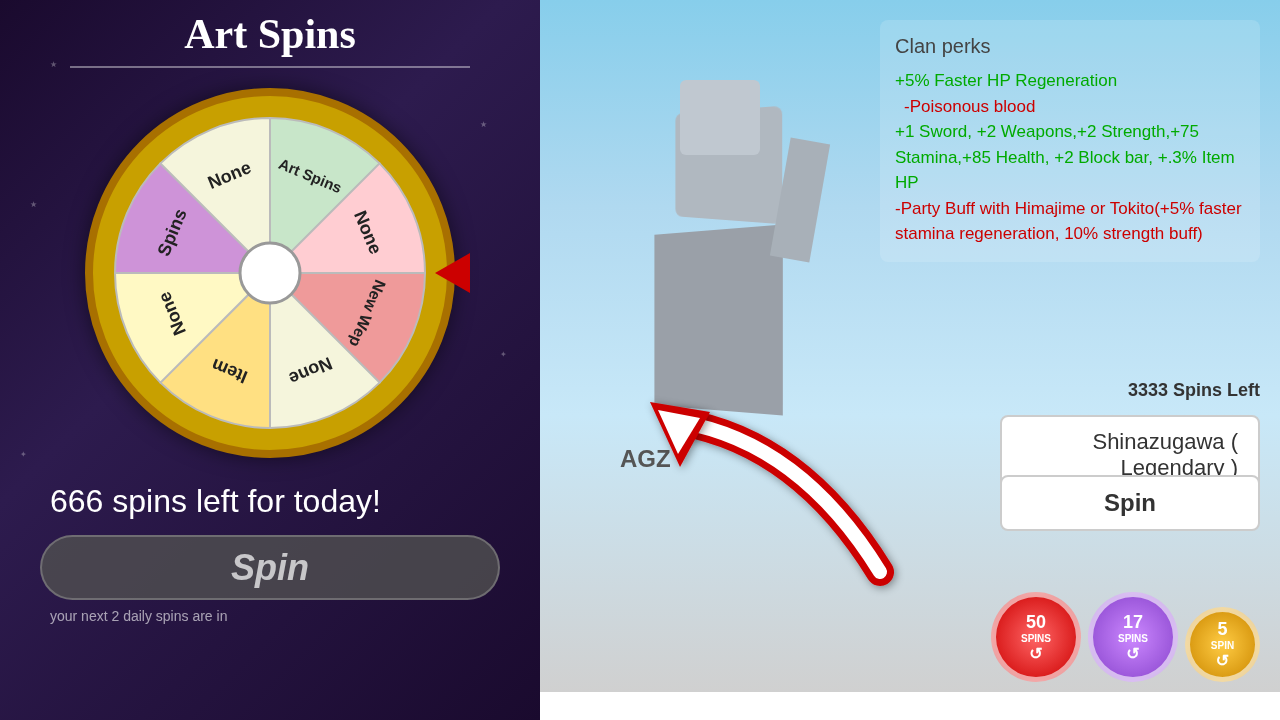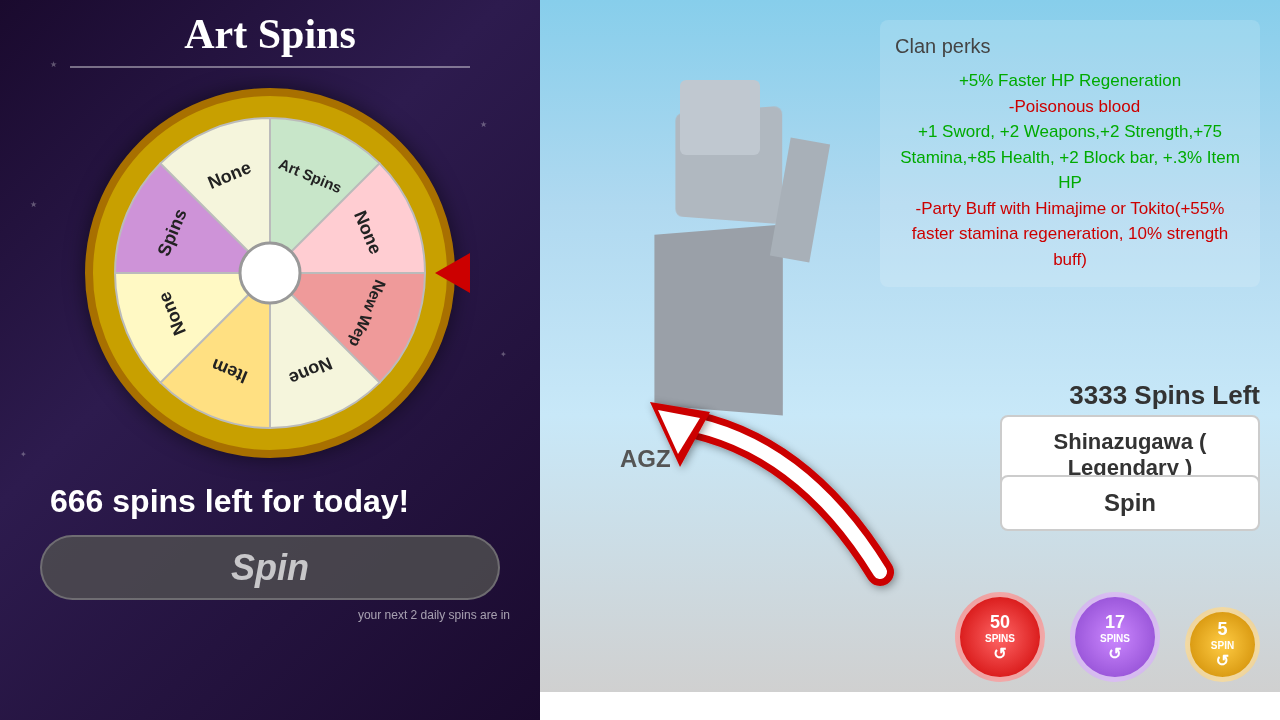--- a/index.html
+++ b/index.html
@@ -91,21 +91,21 @@
       width: 0;
       height: 0;
       border-top: 20px solid transparent;
       border-bottom: 20px solid transparent;
       border-right: 35px solid #cc0000;
       z-index: 10;
     }
 
     .spins-left-text {
       font-size: 32px;
-      font-weight: bold;
+      font-weight: normal;
       color: white;
       text-align: left;
       width: 480px;
       padding-left: 20px;
       margin-bottom: 15px;
     }
 
     .spin-button {
       width: 460px;
       height: 65px;
@@ -120,23 +120,23 @@
     }
 
     .spin-button-text {
       font-size: 36px;
       color: rgba(255,255,255,0.7);
       font-style: italic;
       font-weight: bold;
     }
 
     .next-spins-text {
-      font-size: 12px;
+      font-size: 14px;
       color: rgba(255,255,255,0.6);
-      text-align: right;
+      text-align: left;
       width: 480px;
       padding-left: 20px;
     }
 
     
     .clan-perks-panel {
       position: absolute;
       top: 20px;
       right: 20px;
       width: 380px;
@@ -148,46 +148,45 @@
     .clan-perks-title {
       font-size: 20px;
       color: #444;
       margin-bottom: 10px;
     }
 
     .clan-perks-list {
       font-size: 17px;
       color: #00aa00;
       line-height: 1.5;
-      text-align: center;
     }
 
     .spins-left-right {
       position: absolute;
       top: 380px;
       right: 20px;
       text-align: right;
-      font-size: 26px;
+      font-size: 18px;
       color: #333;
       font-weight: bold;
     }
 
     .clan-name-box {
       position: absolute;
       top: 415px;
       right: 20px;
       width: 260px;
       background: white;
       border: 2px solid #ccc;
       border-radius: 8px;
       padding: 12px 20px;
-      text-align: center;
+      text-align: right;
       font-size: 22px;
       color: #333;
-      font-weight: bold;
+      font-weight: normal;
     }
 
     .spin-button-right {
       position: absolute;
       top: 475px;
       right: 20px;
       width: 260px;
       background: white;
       border: 2px solid #ccc;
       border-radius: 8px;
@@ -212,21 +211,21 @@
       color: #333;
       border: 2px solid #b0a0dd;
     }
 
     
     .spin-tokens {
       position: absolute;
       bottom: 10px;
       right: 20px;
       display: flex;
-      gap: 25px;
+      gap: 7px;
     }
 
     .token {
       width: 90px;
       height: 90px;
       border-radius: 50%;
       display: flex;
       align-items: center;
       justify-content: center;
       flex-direction: column;
@@ -347,21 +346,21 @@
 
     <div style="position:absolute; top:80px; left:210px; width:40px; height:120px; background:#a8b0b8; transform:rotate(10deg);"></div>
   </div>
 
   <div class="clan-perks-panel">
     <div class="clan-perks-title">Clan perks</div>
     <div class="clan-perks-list">
       <div style="color:#00aa00;">+5% Faster HP Regeneration</div>
       <div style="color:#cc0000;margin-left:9px;">-Poisonous blood</div>
       <div style="color:#00aa00;">+1 Sword, +2 Weapons,+2 Strength,+75 Stamina,+85 Health, +2 Block bar, +.3% Item HP</div>
-      <div style="color:#cc0000;">-Party Buff with Himajime or Tokito(+55% faster stamina regeneration, 10% strength buff)</div>
+      <div style="color:#cc0000;">-Party Buff with Himajime or Tokito(+5% faster stamina regeneration, 10% strength buff)</div>
     </div>
   </div>
 
 
   <div class="spins-left-right">
     <span>3333 Spins Left</span>
   </div>
 
   <div class="clan-name-box">
     <span>Shinazugawa ( Legendary )</span>

